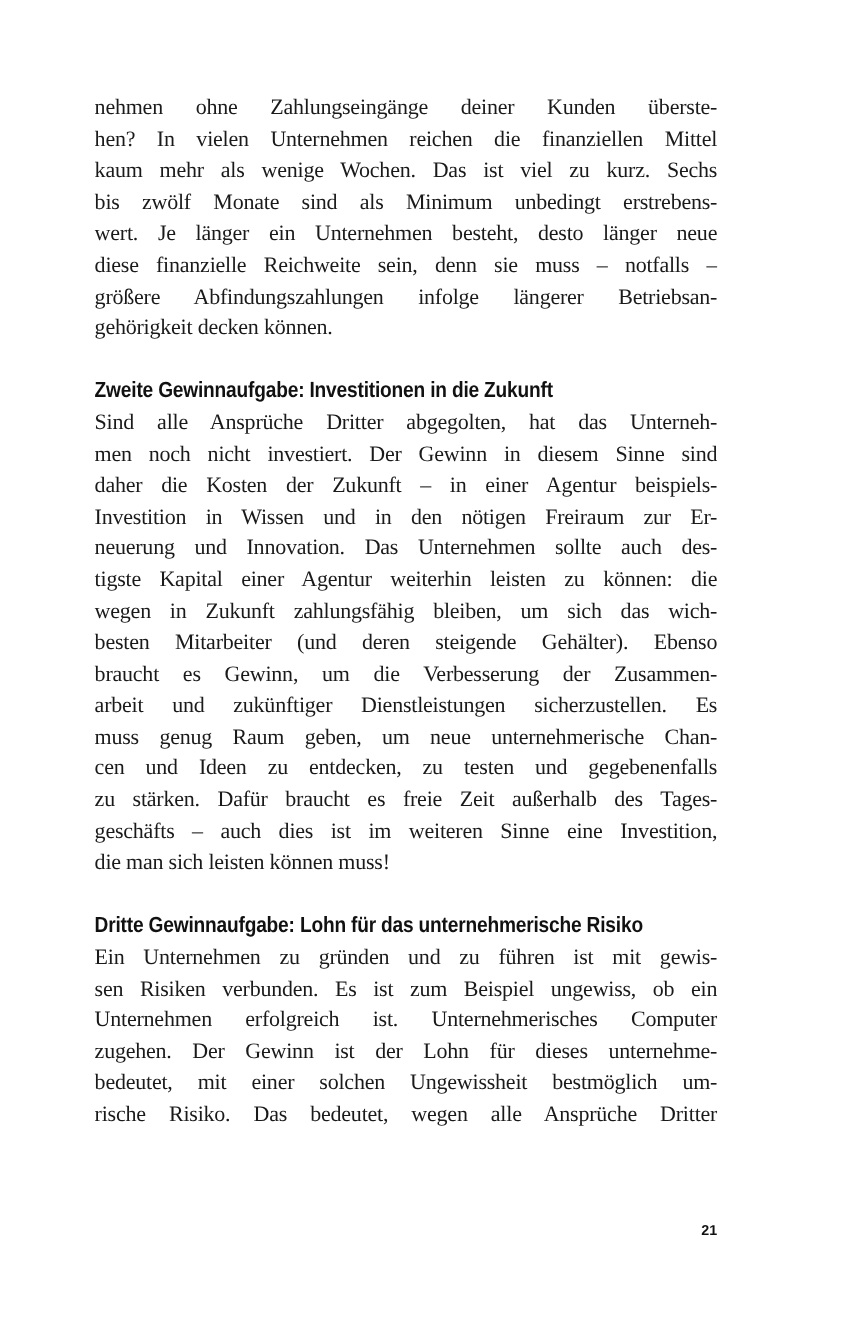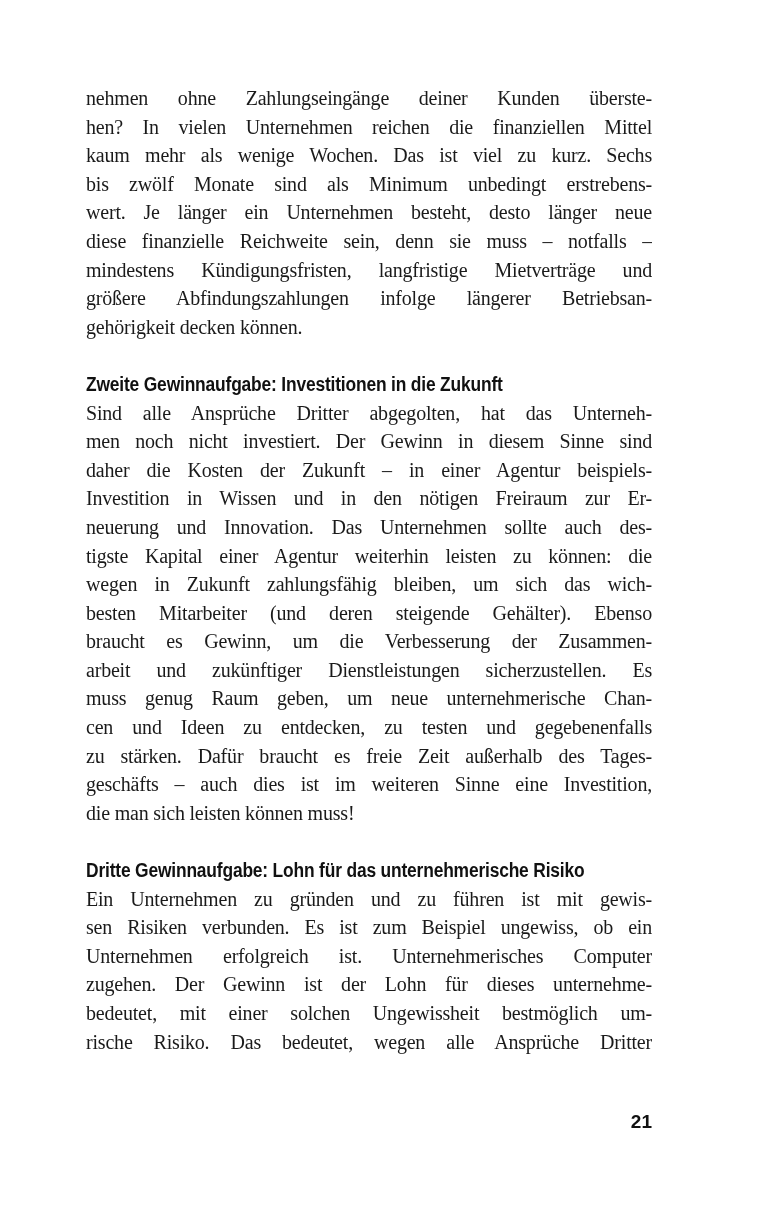--- a/index.html
+++ b/index.html
@@ -47,38 +47,37 @@
     transform: scaleX(0.87);
     transform-origin: 0 50%;
     height: 28.6px;
   }
   .page-number {
     position: absolute;
     top: 1111px;
     right: 113px;
     font-family: "Liberation Sans", "DejaVu Sans", sans-serif;
     font-weight: 700;
-    font-size: 19px;
+    font-size: 13px;
     color: var(--heading-color);
     margin-left: 40px;
   }
 </style>
 </head>
 <body>
 
 <div class="page">
   <main class="text-block" id="text-block">
       <div class="paragraph">
         <div class="para-line">nehmen ohne Zahlungseingänge deiner Kunden überste-</div>
         <div class="para-line">hen? In vielen Unternehmen reichen die finanziellen Mittel</div>
         <div class="para-line">kaum mehr als wenige Wochen. Das ist viel zu kurz. Sechs</div>
         <div class="para-line">bis zwölf Monate sind als Minimum unbedingt erstrebens-</div>
         <div class="para-line">wert. Je länger ein Unternehmen besteht, desto länger neue</div>
         <div class="para-line">diese finanzielle Reichweite sein, denn sie muss – notfalls –</div>
-        <div class="para-line">mindestens Kündigungsfristen, langfristige Mietverträge und</div>
         <div class="para-line">größere Abfindungszahlungen infolge längerer Betriebsan-</div>
         <div class="para-line last">gehörigkeit decken können.</div>
       </div>
       <div class="heading">Zweite Gewinnaufgabe: Investitionen in die Zukunft</div>
       <div class="paragraph">
         <div class="para-line">Sind alle Ansprüche Dritter abgegolten, hat das Unterneh-</div>
         <div class="para-line">men noch nicht investiert. Der Gewinn in diesem Sinne sind</div>
         <div class="para-line">daher die Kosten der Zukunft – in einer Agentur beispiels-</div>
         <div class="para-line">Investition in Wissen und in den nötigen Freiraum zur Er-</div>
         <div class="para-line">neuerung und Innovation. Das Unternehmen sollte auch des-</div>

